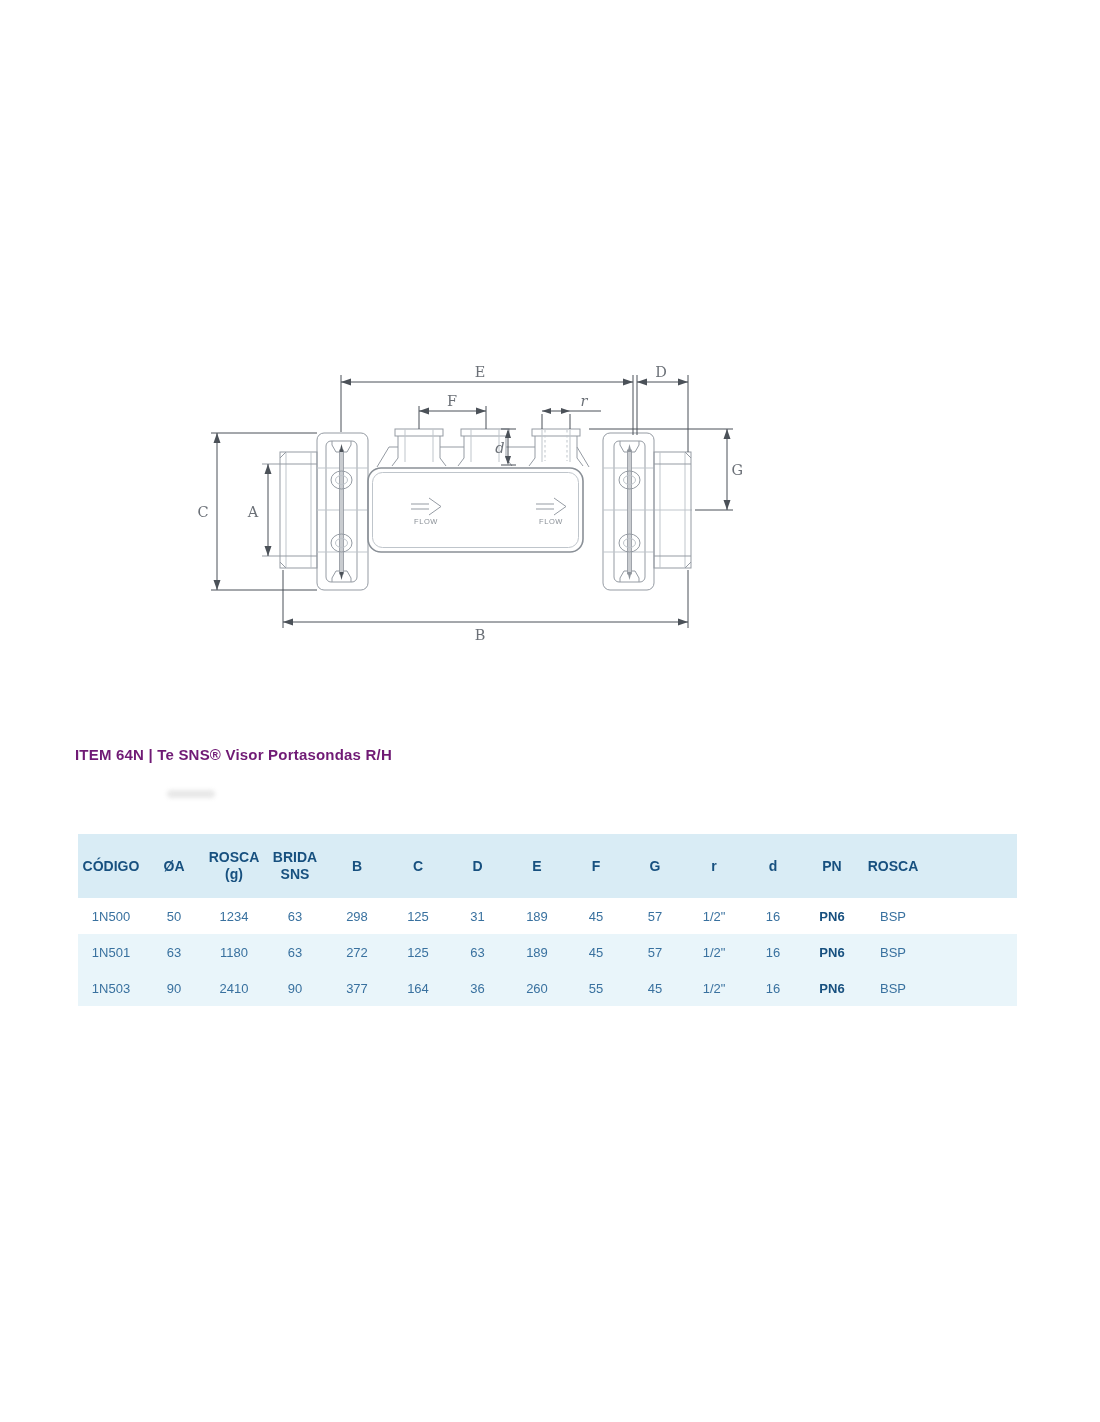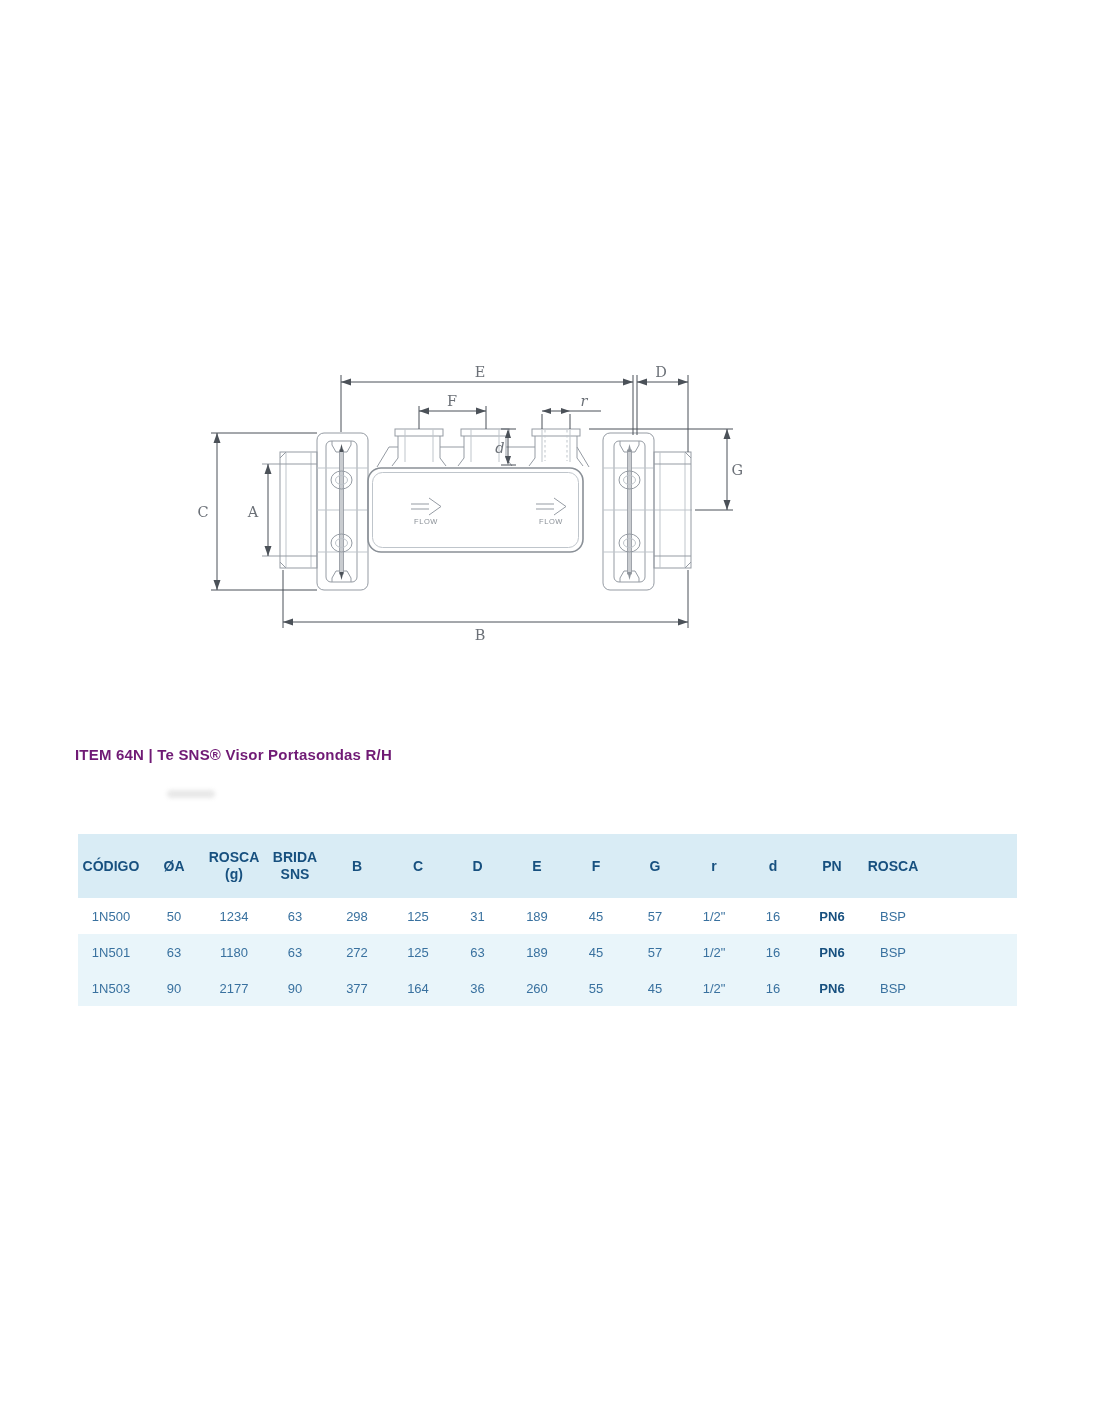--- a/index.html
+++ b/index.html
@@ -292,21 +292,21 @@
           <td>57</td>
           <td>1/2"</td>
           <td>16</td>
           <td class="bold">PN6</td>
           <td>BSP</td>
           <td></td>
         </tr>
         <tr class="alt">
           <td>1N503</td>
           <td>90</td>
-          <td>2177</td>
+          <td>2410</td>
           <td>90</td>
           <td>377</td>
           <td>164</td>
           <td>36</td>
           <td>260</td>
           <td>55</td>
           <td>45</td>
           <td>1/2"</td>
           <td>16</td>
           <td class="bold">PN6</td>

